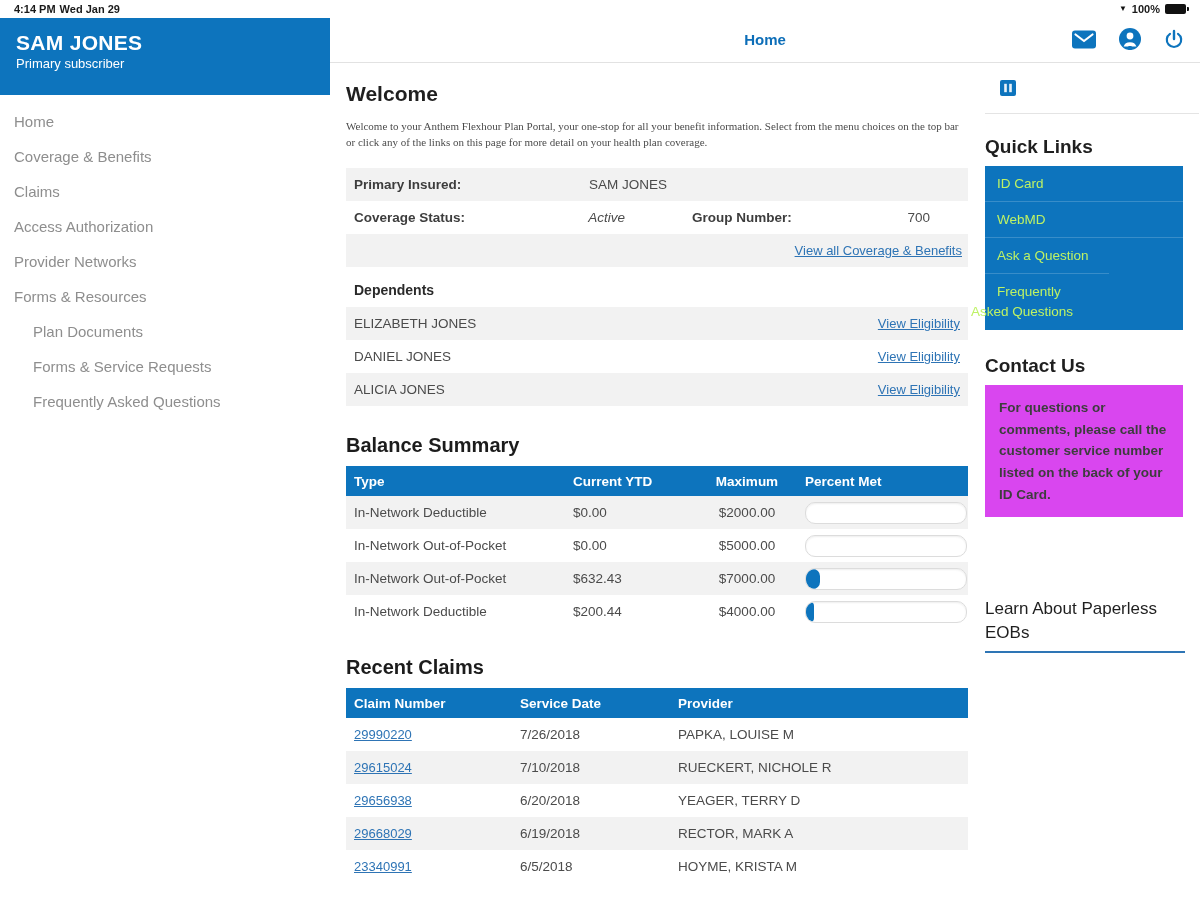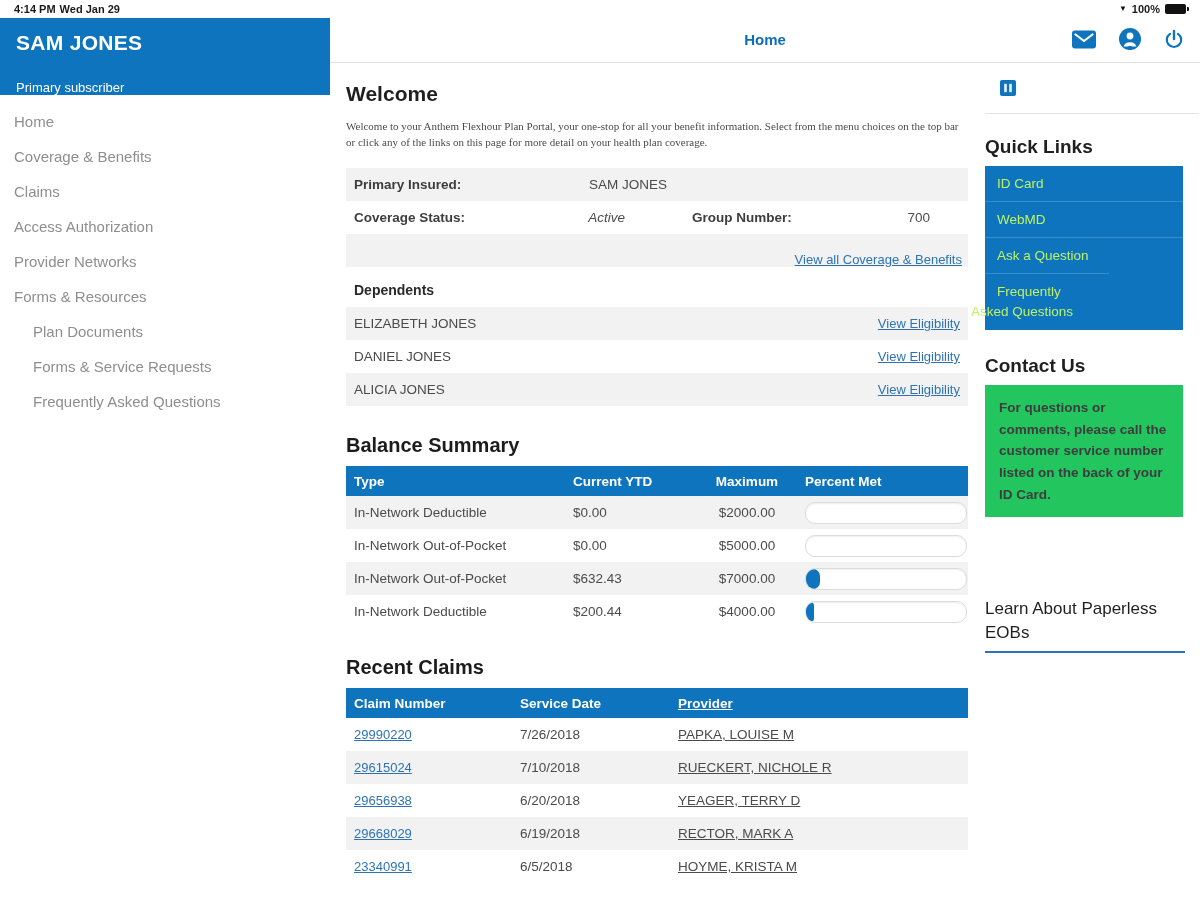--- a/index.html
+++ b/index.html
@@ -22,21 +22,21 @@
   #status-left { display: flex; gap: 4px; }
   #status-right { display: flex; align-items: center; gap: 5px; }
   .wifi-glyph { font-size: 8px; line-height: 1; color:#111; }
   .battery { display: inline-block; width: 21px; height: 10px; background: #111; border-radius: 2px; position: relative; }
   .battery::after { content: ""; position: absolute; right: -3px; top: 3px; width: 2px; height: 4px; background: #111; border-radius: 0 1px 1px 0; }
 
   
   #sidebar { position: absolute; top: 18px; left: 0; width: 330px; bottom: 0; background: #fff; }
   #sidebar-header { height: 77px; background: #0d74bd; color: #fff; padding: 13px 0 0 16px; box-sizing: border-box; }
   #sidebar-name { font-size: 21px; font-weight: bold; letter-spacing: 0.3px; }
-  #sidebar-role { font-size: 13px; margin-top: 25px; }
+  #sidebar-role { font-size: 13px; margin-top: 1px; }
   #sidebar-nav { padding-top: 9px; }
   .nav-item { height: 35px; line-height: 35px; padding-left: 14px; font-size: 15px; color: #8e8e8e; cursor: pointer; white-space: nowrap; }
   .nav-item.sub { padding-left: 33px; }
 
   
   #header { position: absolute; left: 330px; top: 18px; width: 870px; height: 44px; border-bottom: 1px solid #e2e2e2; background: #fff; }
   #home-link { position: absolute; left: 0; right: 0; top: 13px; text-align: center; font-size: 15px; font-weight: bold; color: #0d6eb8; text-decoration: none; }
   #header-icons { position: absolute; right: 16px; top: 10px; display: flex; align-items: center; gap: 23px; }
   #header-icons .hicon { display: inline-flex; cursor: pointer; }
 
@@ -49,49 +49,49 @@
   .flex-row.alt { background: #f2f2f2; }
   .cell-pad { padding-left: 8px; box-sizing: border-box; }
   .lbl { font-weight: bold; color: #3d3d3d; }
   .blue-link { color: #2e74b5; text-decoration: underline; font-size: 13px; }
 
   #summary-table { margin-top: 18px; }
   .sum-c1 { width: 243px; }
   .sum-c2 { width: 104px; }
   .sum-c3 { width: 216px; }
   .sum-c4 { flex: 1; text-align: right; padding-right: 38px; box-sizing: border-box; }
-  .row-link-right { justify-content: flex-end; padding-right: 6px; align-items: flex-end; }
+  .row-link-right { justify-content: flex-end; padding-right: 6px; }
 
   #dependents-title { font-size: 14px; font-weight: bold; color: #2a2a2a; margin: 15px 0 9px 8px; }
   .dep-row { justify-content: space-between; padding: 0 8px; }
 
   .section-title { font-size: 20px; font-weight: bold; color: #1c1c1c; margin: 28px 0 9px 0; }
   .thead { display: flex; align-items: center; height: 30px; background: #0d74bd; color: #fff; font-weight: bold; font-size: 13.5px; }
   .bal-c1 { width: 227px; }
   .bal-c2 { width: 116px; }
   .bal-c3 { width: 116px; text-align: center; }
   .bal-c4 { flex: 1; }
   .progress-track { width: 160px; height: 20px; background: #fff; border: 1px solid #dcdcdc; border-radius: 10px; box-shadow: inset 0 1px 2px rgba(0,0,0,0.07); overflow: hidden; }
   .progress-fill { height: 100%; background: #0d74bd; border-radius: 10px; }
 
   .clm-c1 { width: 174px; }
   .clm-c2 { width: 158px; }
-  .clm-c3 { flex: 1; text-decoration: underline; }
+  .clm-c3 { flex: 1; }
 
   
   #right { position: absolute; left: 985px; top: 80px; width: 200px; }
   #right-app-icon { margin-left: 15px; display: inline-flex; }
   #right-divider { margin-top: 13px; border-top: 1px solid #e4e4e4; width: 214px; }
   .right-h { font-size: 19px; font-weight: bold; color: #1f1f1f; margin: 22px 0 8px 0; }
   #quick-links-box { background: #0d74bd; width: 198px; overflow: visible; }
   .ql-item { display: block; color: #bef264; font-size: 13.5px; padding: 10px 12px; text-decoration: none; }
   .ql-item + .ql-item { border-top: 1px solid rgba(255,255,255,0.18); }
   .ql-item.wrap { width: 126px; padding-left: 0; margin-left: -14px; text-indent: 26px; line-height: 1.45; padding-top: 8px; padding-bottom: 9px; }
   #contact-title { margin-top: 25px; }
-  #contact-box { background: #22c55e; padding: 12px 14px; font-size: 13.5px; font-weight: bold; color: #3d3d3d; line-height: 1.6; width: 198px; box-sizing: border-box; }
+  #contact-box { background: #d946ef; padding: 12px 14px; font-size: 13.5px; font-weight: bold; color: #3d3d3d; line-height: 1.6; width: 198px; box-sizing: border-box; }
   #paperless-title { font-size: 17px; font-weight: normal; color: #1f1f1f; margin-top: 80px; line-height: 1.4; }
   #paperless-underline { height: 2px; background: #2e75b5; margin-top: 6px; width: 200px; }
 </style>
 </head>
 <body>
 
 <div id="status-bar">
   <div id="status-left">
     <span>4:14 PM</span>
     <span>Wed Jan 29</span>

